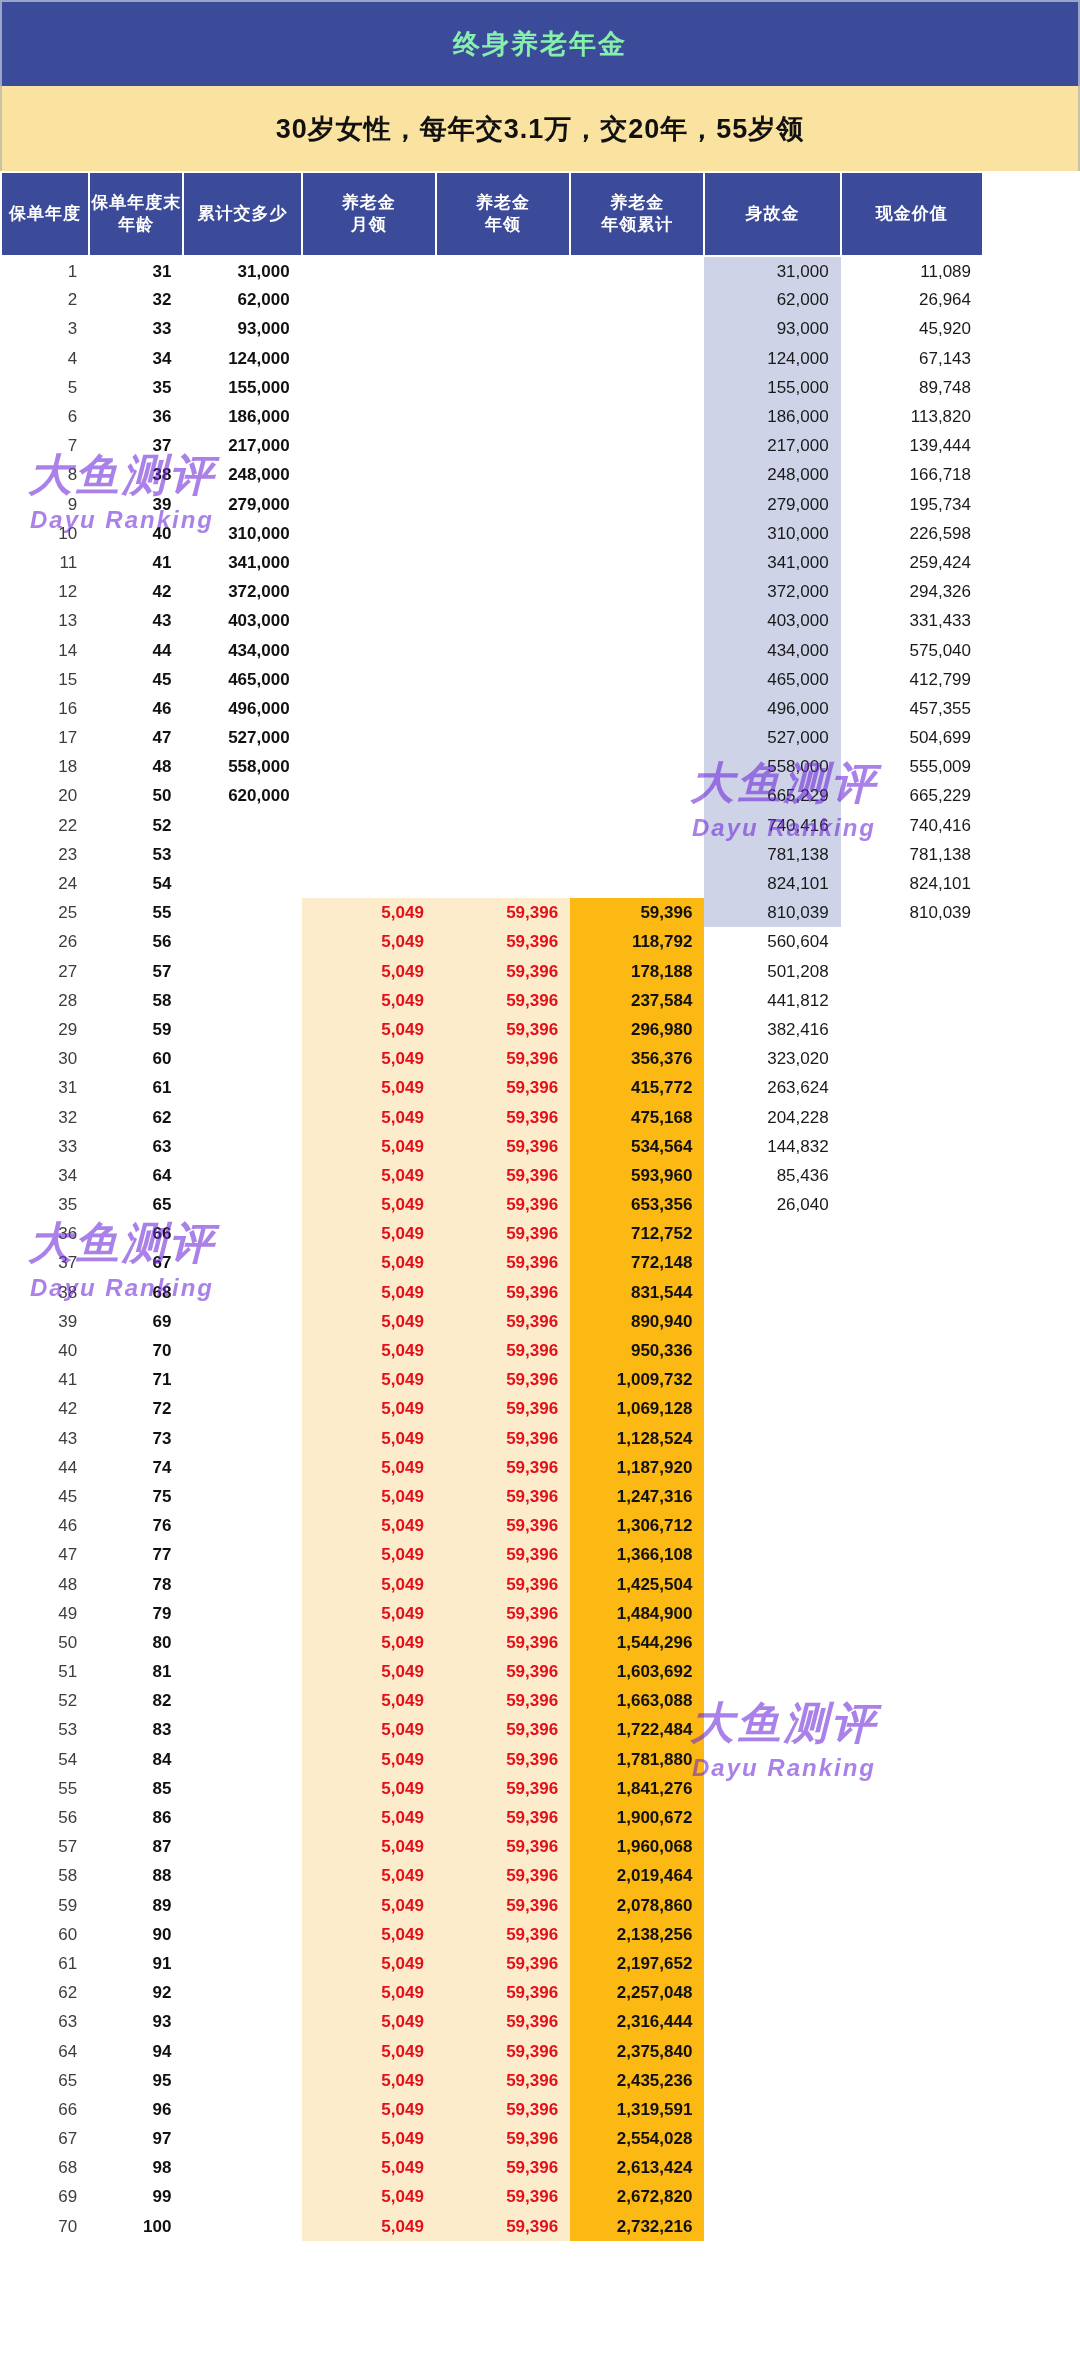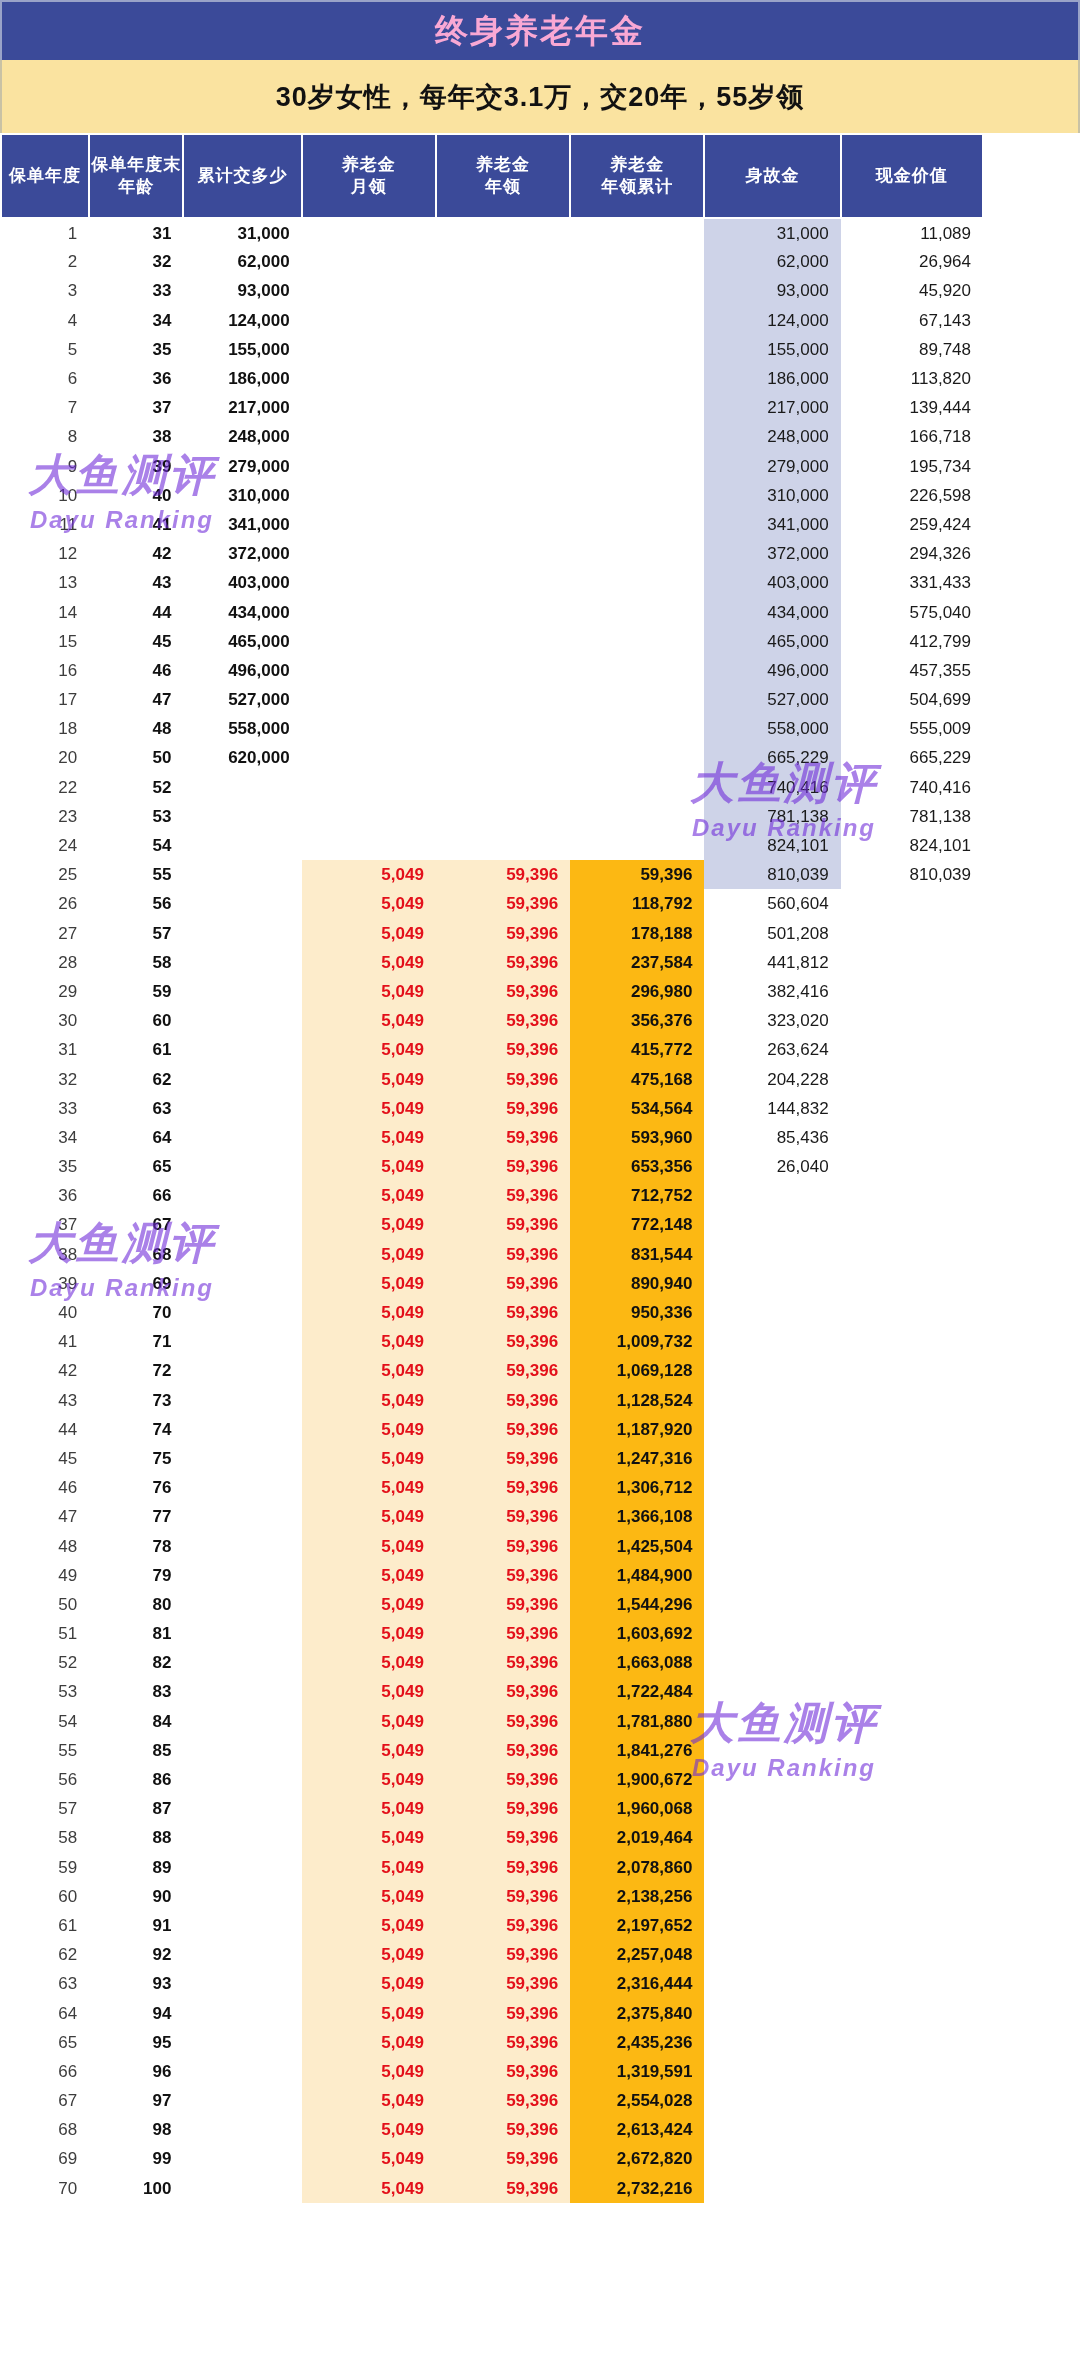--- a/index.html
+++ b/index.html
@@ -6,28 +6,28 @@
   html,body { background:#ffffff; }
   body {
     width:1080px; height:2366px;
     font-family:"Liberation Sans","DejaVu Sans",sans-serif;
     overflow:hidden; position:relative;
   }
   .sheet { width:1080px; height:2366px; position:relative; }
 
   
   .title-bar {
-    height:60px; background:#3b4a99; color:#f9a8d4;
+    height:86px; background:#3b4a99; color:#86efac;
     display:flex; align-items:center; justify-content:center;
-    font-size:33px; font-weight:bold; letter-spacing:2px;
+    font-size:27px; font-weight:bold; letter-spacing:2px;
     border-left:2px solid #9aa3c8; border-right:2px solid #9aa3c8;
     border-top:2px solid #9aa3c8;
   }
   .sub-bar {
-    height:73px; background:#fae3a0; color:#111111;
+    height:85px; background:#fae3a0; color:#111111;
     display:flex; align-items:center; justify-content:center;
     font-size:27px; font-weight:bold; letter-spacing:1px;
     border-left:2px solid #c9c2a5; border-right:2px solid #c9c2a5;
   }
 
   
   table.grid { width:984px; border-collapse:collapse; table-layout:fixed; }
   table.grid th {
     background:#3b4a99; color:#ffffff; font-size:17px; font-weight:bold;
     height:84px; vertical-align:middle; text-align:center;

